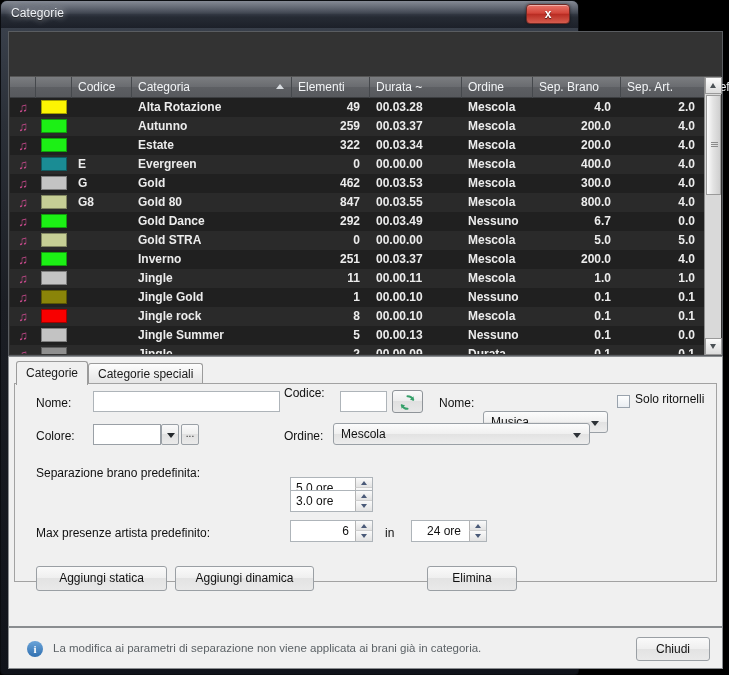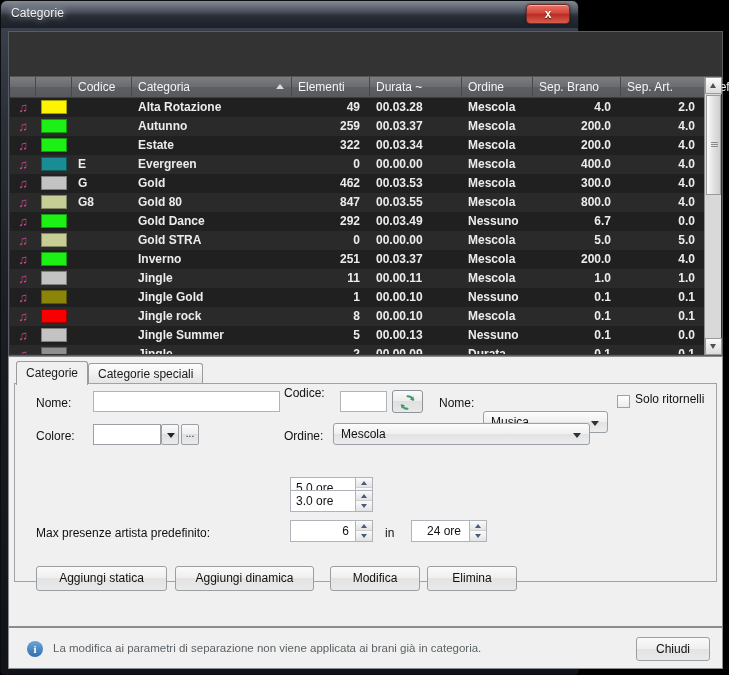--- a/index.html
+++ b/index.html
@@ -359,20 +359,21 @@
       <div class="mini-btn" style="left:166px; top:40px; width:18px; height:21px; line-height:17px;">
         <span>...</span>
       </div>
 
       <div class="lbl" style="left:269px; top:45px;">Ordine:</div>
       <div class="combo" style="left:318px; top:39px; width:257px;">
         <span>Mescola</span>
         <span class="caret"></span>
       </div>
 
+      <div class="lbl" style="left:21px; top:82px;">Separazione brano predefinita:</div>
       <div class="spin" style="left:275px; top:76px; width:83px;margin-top:17px;">
         <div class="val">5.0 ore</div>
         <div class="arrows">
           <div class="ar up">
               <i></i>
             </div>
           <div class="ar dn">
               <i></i>
             </div>
         </div>
@@ -413,23 +414,20 @@
               <i></i>
             </div>
         </div>
       </div>
 
       <div class="btn" style="left:21px; top:182px; width:131px; height:25px; line-height:23px;text-align:center;">
         <span>Aggiungi statica</span>
       </div>
       <div class="btn" style="left:160px; top:182px; width:139px; height:25px; line-height:23px;">
         <span>Aggiungi dinamica</span>
-      </div>
-      <div class="btn" style="left:315px; top:182px; width:90px; height:25px; line-height:23px;">
-        <span>Modifica</span>
       </div>
       <div class="btn" style="left:412px; top:182px; width:90px; height:25px; line-height:23px;">
         <span>Elimina</span>
       </div>
 
     </div>
   </div>
 
   <div id="statusbar">
     <div id="info-icon">i</div>

